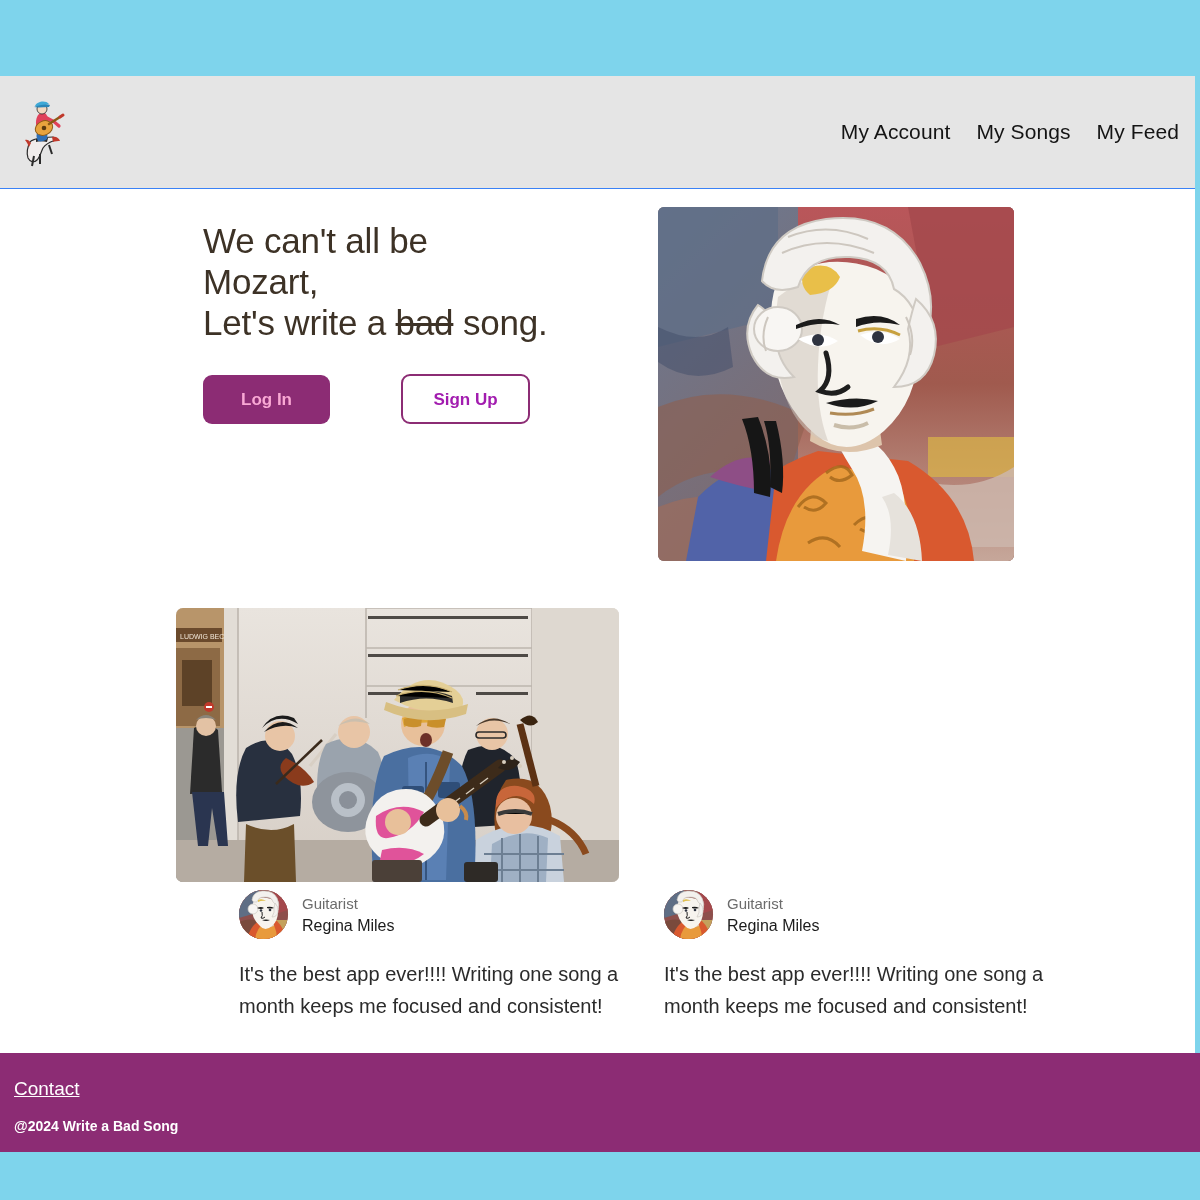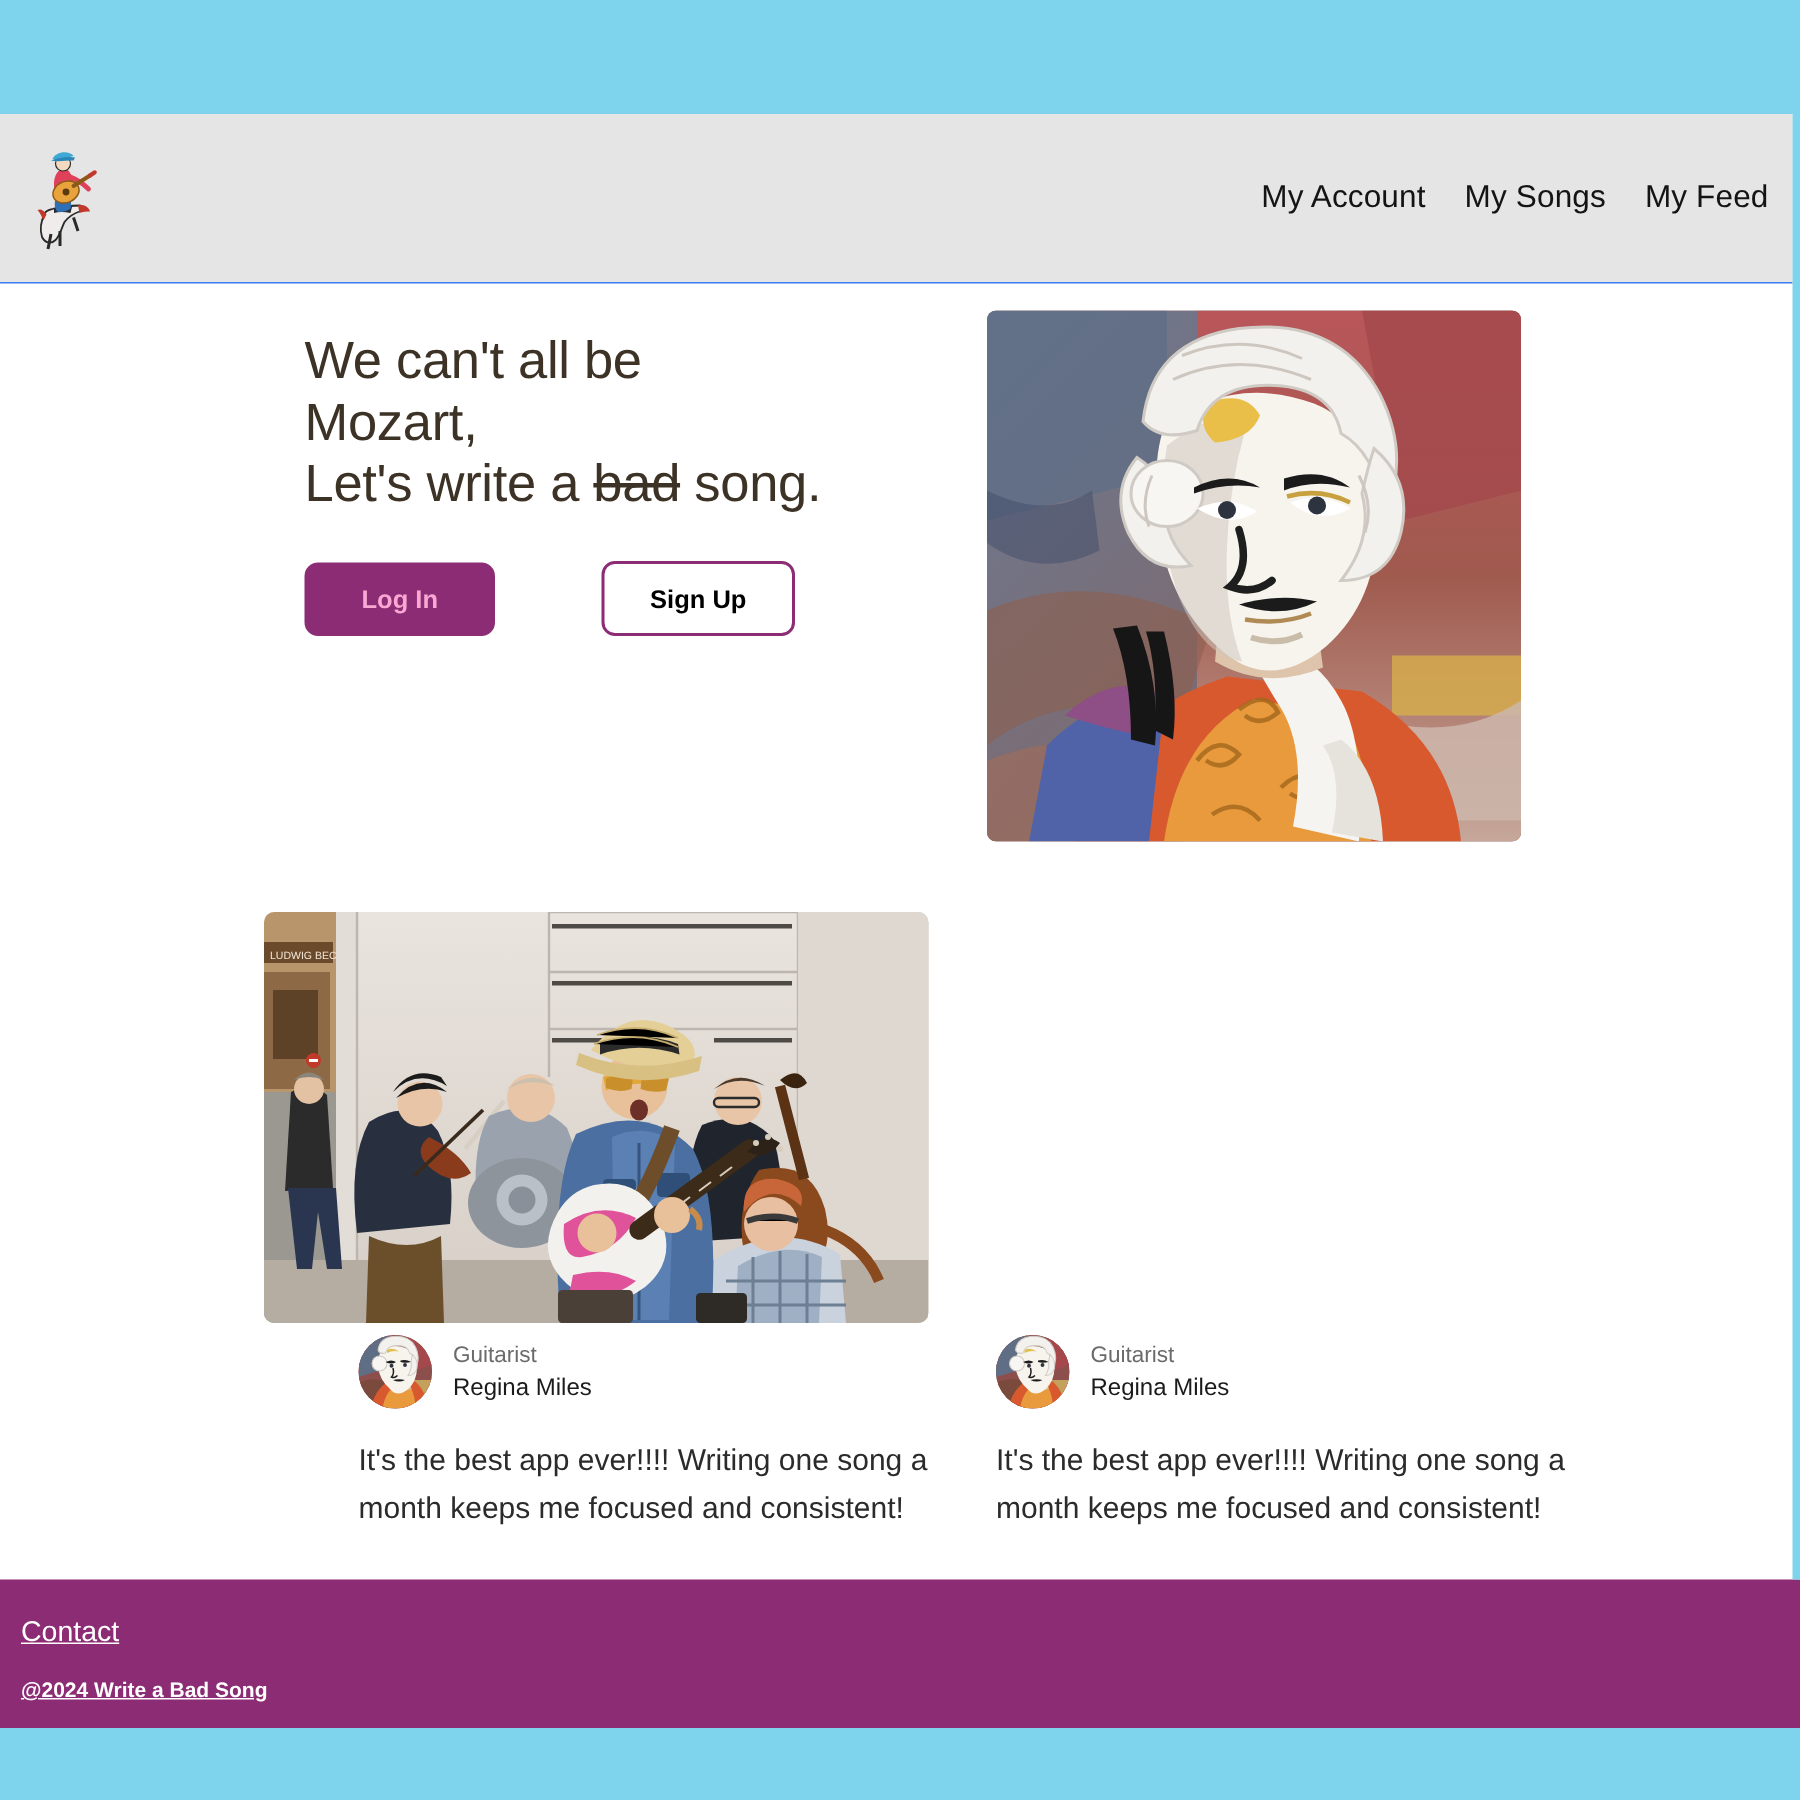--- a/index.html
+++ b/index.html
@@ -134,21 +134,21 @@
   }
   .btn-login {
     width: 127px; height: 49px;
     background: #8c2c74;
     color: #f9a8d4;
     border: none;
   }
   .btn-signup {
     width: 129px; height: 50px;
     background: #ffffff;
-    color: #000000;
+    color: #a21caf;
     border: 2px solid #8c2c74;
     text-align: center;
   }
 
   
   .hero-art {
     position: absolute;
     left: 658px;
     top: 17px;
     width: 356px;
@@ -270,21 +270,20 @@
     color: #ffffff;
     text-decoration: underline;
     cursor: pointer;
   }
   .footer-copy {
     position: absolute;
     left: 14px; top: 65px;
     font-size: 14px;
     font-weight: bold;
     color: #ffffff;
-    text-decoration: underline;
   }
 
   .bottom-strip {
     position: absolute;
     top: 1152px; left: 0;
     width: 1200px;
     height: 48px;
     background: #7ed4ec;
     z-index: 20;
   }

